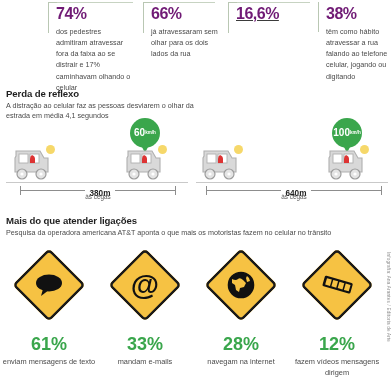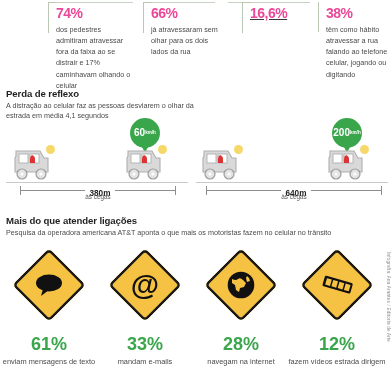--- a/index.html
+++ b/index.html
@@ -22,21 +22,21 @@
     padding-left:8px;
   }
   .stat .bracket{
     position:absolute;left:0;top:2px;
     width:8px;height:30px;
     border-left:1px solid #b9c7b3;
     border-top:1px solid #b9c7b3;
   }
   .stat .bracket.nohat{border-top:none;}
   .stat-num{
-    font-size:14px;font-weight:bold;color:#ec4899;
+    font-size:16px;font-weight:bold;color:#701a75;
     line-height:1;margin:6px 0 4px 0;letter-spacing:-0.5px;
   }
   .stat-txt{
     font-size:7.2px;line-height:1.55;color:#4a4a4a;
   }
   .topline{
     position:absolute;top:2px;height:1px;background:#c7d3c2;
   }
 
   
@@ -142,21 +142,21 @@
       <div class="stat-num">74%</div>
       <div class="stat-txt">dos pedestres admitiram atravessar fora da faixa ao se distrair e 17% caminhavam olhando o celular</div>
     </div>
 
     <div class="stat" style="left:143px;width:78px;">
       <div class="bracket"></div>
       <div class="stat-num">66%</div>
       <div class="stat-txt">já atravessaram sem olhar para os dois lados da rua</div>
     </div>
 
-    <div class="stat" style="left:242px;width:86px;text-decoration:underline;">
+    <div class="stat" style="left:228px;width:86px;text-decoration:underline;">
       <div class="bracket"></div>
       <div class="stat-num">16,6%</div>
     </div>
 
     <div class="stat" style="left:318px;width:74px;">
       <div class="bracket nohat"></div>
       <div class="stat-num">38%</div>
       <div class="stat-txt">têm como hábito atravessar a rua falando ao telefone celular, jogando ou digitando</div>
     </div>
   </div>
@@ -217,21 +217,21 @@
         <div class="dimsub">às cegas</div>
       </div>
     </div>
 
     <div class="scene" style="left:196px;width:192px;">
       <div class="ground"></div>
 
       <div class="pin" style="left:136px;top:0;">
         <div class="tail"></div>
         <div class="bub">
-          <span class="v">200</span>
+          <span class="v">100</span>
           <span class="u">km/h</span>
         </div>
       </div>
 
       <div class="car" style="left:2px;">
         <svg width="42" height="34" viewBox="0 0 42 34">
           <path d="M6 8 L6 3 L30 3 L34 10 L38 10 L38 24 L5 24 L5 10 Z" fill="#d9d9d9" stroke="#b0b0b0" stroke-width="1.1"></path>
           <rect x="9" y="6" width="9" height="9" fill="#ffffff" stroke="#b0b0b0" stroke-width="0.9"></rect>
           <rect x="20" y="6" width="9" height="9" fill="#ffffff" stroke="#b0b0b0" stroke-width="0.9"></rect>
           <path d="M22 7 q3 1 3 4 l0 4 -5 0 0-4 q0-3 2-4 z" fill="#d33"></path>
@@ -333,19 +333,19 @@
       <div class="t">mandam e-mails</div>
     </div>
 
     <div class="bstat" style="left:192px;">
       <div class="n">28%</div>
       <div class="t">navegam na internet</div>
     </div>
 
     <div class="bstat" style="left:288px;">
       <div class="n">12%</div>
-      <div class="t">fazem vídeos estrada dirigem</div>
+      <div class="t">fazem vídeos mensagens dirigem</div>
     </div>
   </div>
 
   <div class="credit">Infografia: Ana Arantes / Editoria de Arte</div>
 
 </div>
 
 </body></html>

